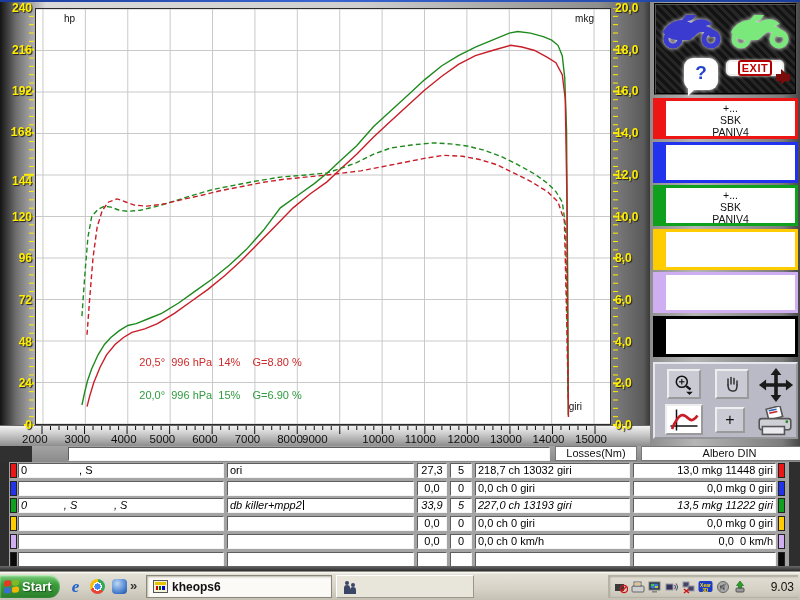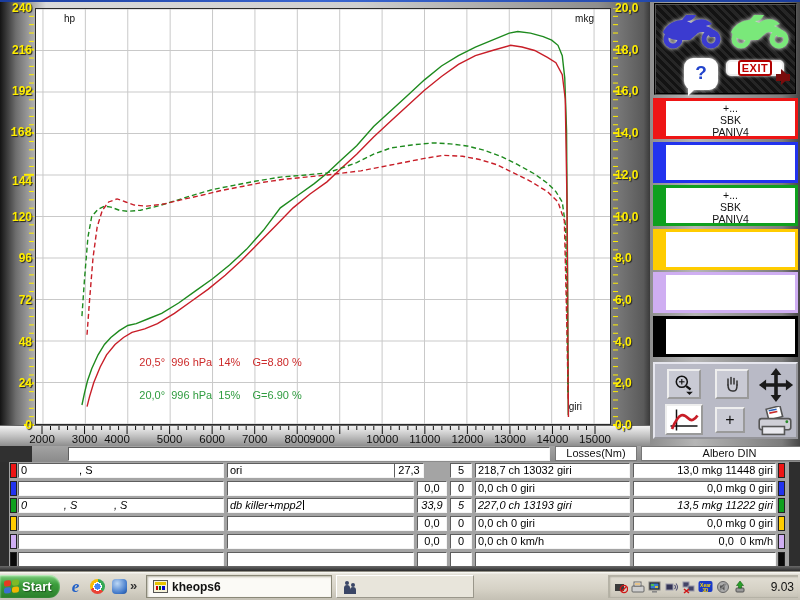--- a/index.html
+++ b/index.html
@@ -11,21 +11,21 @@
   
   .chart-area{position:absolute;left:0;top:0;width:650px;height:446px;
     background:linear-gradient(90deg,#141414 0,#6e6e6e 16px,#d9d9d9 46px,#cfcfcf 55%,#8e8e8e 92%,#5a5a5a 99%,#3a3a3a 100%);}
   .plot{position:absolute;left:35px;top:8px;width:576px;height:417px;background:#fff;border:1px solid #2b2b2b;}
   .plot svg{position:absolute;left:0;top:0;width:100%;height:100%;}
   .axis-ticks{position:absolute;pointer-events:none;}
   .ylab{position:absolute;height:14px;line-height:14px;font-size:12px;font-weight:bold;color:#ffee00;
     text-shadow:1px 1px 1px #222;}
   .ylab.left{left:0;width:32px;text-align:right;}
   .ylab.right{left:615px;width:36px;text-align:left;}
-  .xlab{position:absolute;top:433px;width:40px;text-align:center;font-size:11.5px;color:#101010;}
+  .xlab{position:absolute;top:433px;width:40px;font-size:11.5px;color:#101010;}
   .xstrip{position:absolute;left:0;top:425px;width:650px;height:21px;
     background:linear-gradient(180deg,#f2f2f2,#bdbdbd 55%,#8d8d8d);border-top:1px solid #666;}
   .plot-label{position:absolute;font-size:10px;color:#111;}
   .annot{position:absolute;font-size:11px;white-space:pre;}
 
   
   .sidebar{position:absolute;left:650px;top:0;width:150px;height:446px;
     background:linear-gradient(90deg,#8e8e8e,#b5b5b5 30%,#7c7c7c 88%,#474747);}
   .carbon{position:absolute;left:4px;top:3px;width:143px;height:92px;
     background:repeating-linear-gradient(45deg,#131313 0 3px,#262626 3px 6px);
@@ -344,21 +344,21 @@
         <div class="ylab right" style="top: 292.9px;">6,0</div>
         <div class="ylab right" style="top: 251.2px;">8,0</div>
         <div class="ylab right" style="top: 209.5px;">10,0</div>
         <div class="ylab right" style="top: 167.8px;">12,0</div>
         <div class="ylab right" style="top: 126.1px;">14,0</div>
         <div class="ylab right" style="top: 84.4px;">16,0</div>
         <div class="ylab right" style="top: 42.7px;">18,0</div>
         <div class="ylab right" style="top: 1px;">20,0</div>
         <div class="xlab" style="left: 22px;">2000</div>
         <div class="xlab" style="left: 64.5385px;">3000</div>
-        <div class="xlab" style="left: 97px;">4000</div>
+        <div class="xlab" style="left: 111px;">4000</div>
         <div class="xlab" style="left: 149.615px;">5000</div>
         <div class="xlab" style="left: 192.154px;">6000</div>
         <div class="xlab" style="left: 234.692px;">7000</div>
         <div class="xlab" style="left: 277.231px;">8000</div>
         <div class="xlab" style="left: 302px;">9000</div>
         <div class="xlab" style="left: 362.308px;">10000</div>
         <div class="xlab" style="left: 404.846px;">11000</div>
         <div class="xlab" style="left: 447.385px;">12000</div>
         <div class="xlab" style="left: 489.923px;">13000</div>
         <div class="xlab" style="left: 532.462px;">14000</div>
@@ -476,21 +476,21 @@
       <span class="arr">▼</span>
     </div>
   </div>
 
   <div class="data-table" id="data-table">
       <div class="trow" style="top: 1px;">
         <span class="chip" style="left: 10px; background: rgb(238, 21, 21);"></span>
         <span class="chip" style="left: 778px; background: rgb(238, 21, 21);"></span>
         <span class="cell sunken" style="left: 18px; width: 206px; text-align: left;">0                 , S</span>
         <span class="cell sunken" style="left: 227px; width: 187px; text-align: left;">ori</span>
-        <span class="cell sunken" style="left: 394px; width: 30px; text-align: center;">27,3</span>
+        <span class="cell sunken" style="left: 417px; width: 30px; text-align: center;">27,3</span>
         <span class="cell sunken" style="left: 450px; width: 22px; text-align: center;">5</span>
         <span class="cell sunken" style="left: 475px; width: 155px; text-align: left;">218,7 ch 13032 giri</span>
         <span class="cell sunken" style="left: 633px; width: 143px; text-align: right;">13,0 mkg 11448 giri</span>
       </div>
       <div class="trow" style="top: 18.7px;">
         <span class="chip" style="left: 10px; background: rgb(34, 51, 238);"></span>
         <span class="chip" style="left: 778px; background: rgb(34, 51, 238);"></span>
         <span class="cell sunken" style="left: 18px; width: 206px; text-align: left;"></span>
         <span class="cell sunken" style="left: 227px; width: 187px; text-align: left;"></span>
         <span class="cell sunken" style="left: 417px; width: 30px; text-align: center;">0,0</span>

